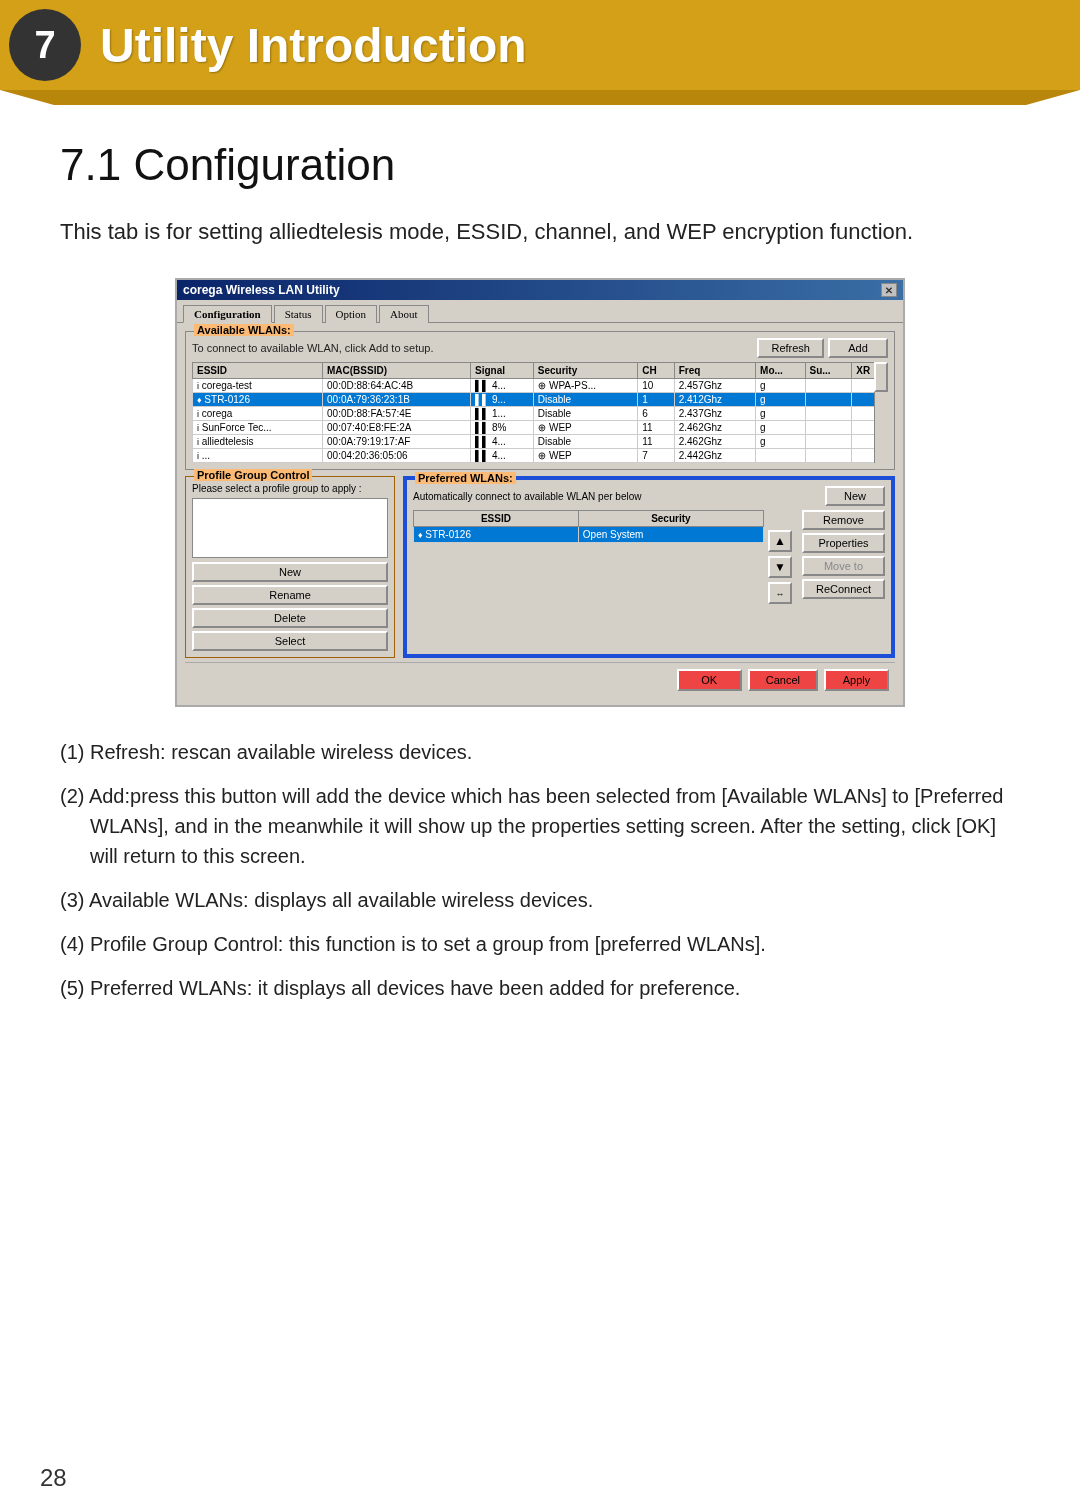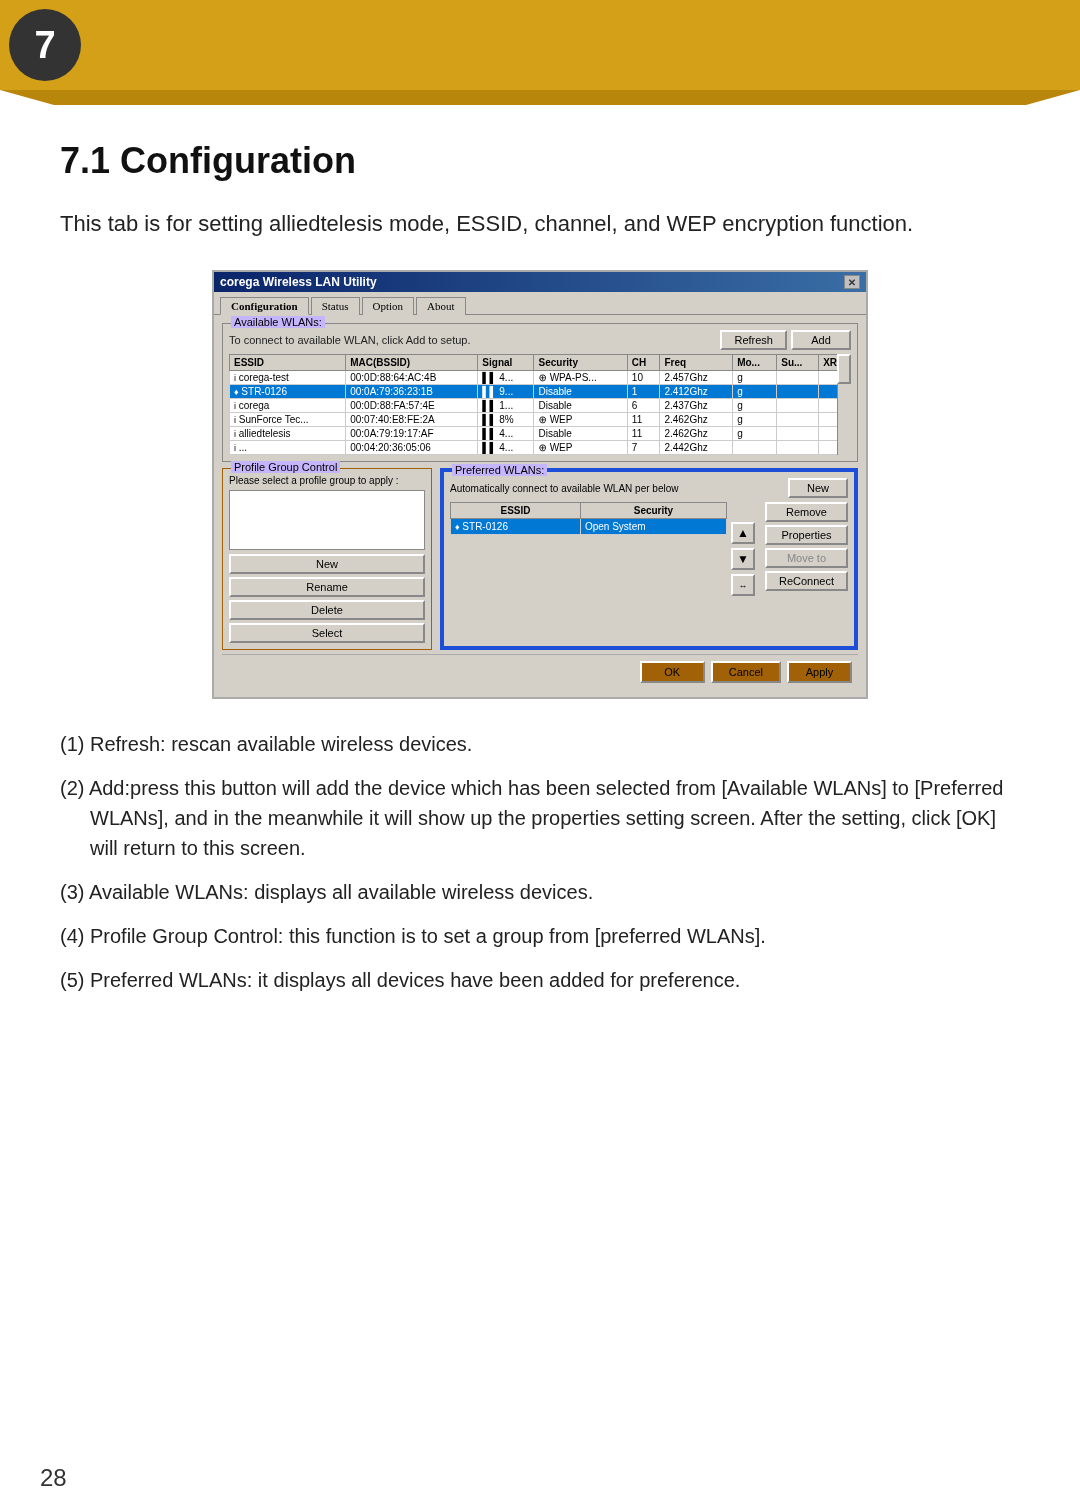--- a/index.html
+++ b/index.html
@@ -59,39 +59,39 @@
       background: #B8860B;
       clip-path: polygon(0 0, 100% 0, 95% 100%, 5% 100%);
     }
 
     
     .main-content {
       padding: 40px 60px 40px 60px;
     }
 
     .section-title {
-      font-size: 36px;
-      font-weight: bold;
+      font-size: 44px;
+      font-weight: normal;
       color: #111;
       margin-bottom: 25px;
       margin-top: 10px;
     }
 
     .intro-text {
       font-size: 22px;
       color: #222;
       line-height: 1.5;
       margin-bottom: 30px;
     }
 
     
     .win-dialog {
       border: 2px solid #aaa;
       background: #d4d0c8;
-      width: 656px;
+      width: 730px;
       margin: 0 auto 30px auto;
       font-family: 'Tahoma', Arial, sans-serif;
       font-size: 11px;
     }
     .win-titlebar {
       background: linear-gradient(to right, #0a246a, #3a6ea5);
       color: white;
       padding: 3px 6px;
       display: flex;
       justify-content: space-between;
@@ -149,24 +149,24 @@
     .group-box {
       border: 1px solid #888;
       padding: 6px;
       margin-bottom: 6px;
       position: relative;
     }
     .group-box-label {
       position: absolute;
       top: -8px;
       left: 8px;
-      background: #c4b5fd;
+      background: #fdba74;
       padding: 0 3px;
       font-size: 11px;
-      font-weight: normal;
+      font-weight: bold;
     }
     .group-box-top {
       display: flex;
       justify-content: space-between;
       align-items: center;
       margin-bottom: 4px;
     }
     .group-box-desc {
       font-size: 11px;
       color: #222;
@@ -309,21 +309,21 @@
 
     .dialog-footer {
       display: flex;
       justify-content: flex-end;
       padding: 6px;
       gap: 6px;
       border-top: 1px solid #aaa;
       margin-top: 4px;
     }
     .win-button-lg {
-      background: #a16207;
+      background: #ef4444;
       border: 2px solid;
       border-color: #fff #888 #888 #fff;
       padding: 3px 16px;
       font-size: 11px;
       cursor: pointer;
       min-width: 65px;
     }
 
     
     .desc-list {
@@ -375,20 +375,21 @@
       border-color: #fff #888 #888 #fff;
     }
   </style>
 </head>
 <body>
 
 <div class="header-banner">
   <div class="header-number-circle">
     <div class="circle-inner">7</div>
   </div>
+  <span class="header-title">Utility Introduction</span>
 </div>
 
 <div class="main-content">
 
   <h2 class="section-title">7.1 Configuration</h2>
 
   <p class="intro-text">This tab is for setting alliedtelesis mode, ESSID, channel, and WEP encryption function.</p>
 
   <div class="win-dialog">
 

